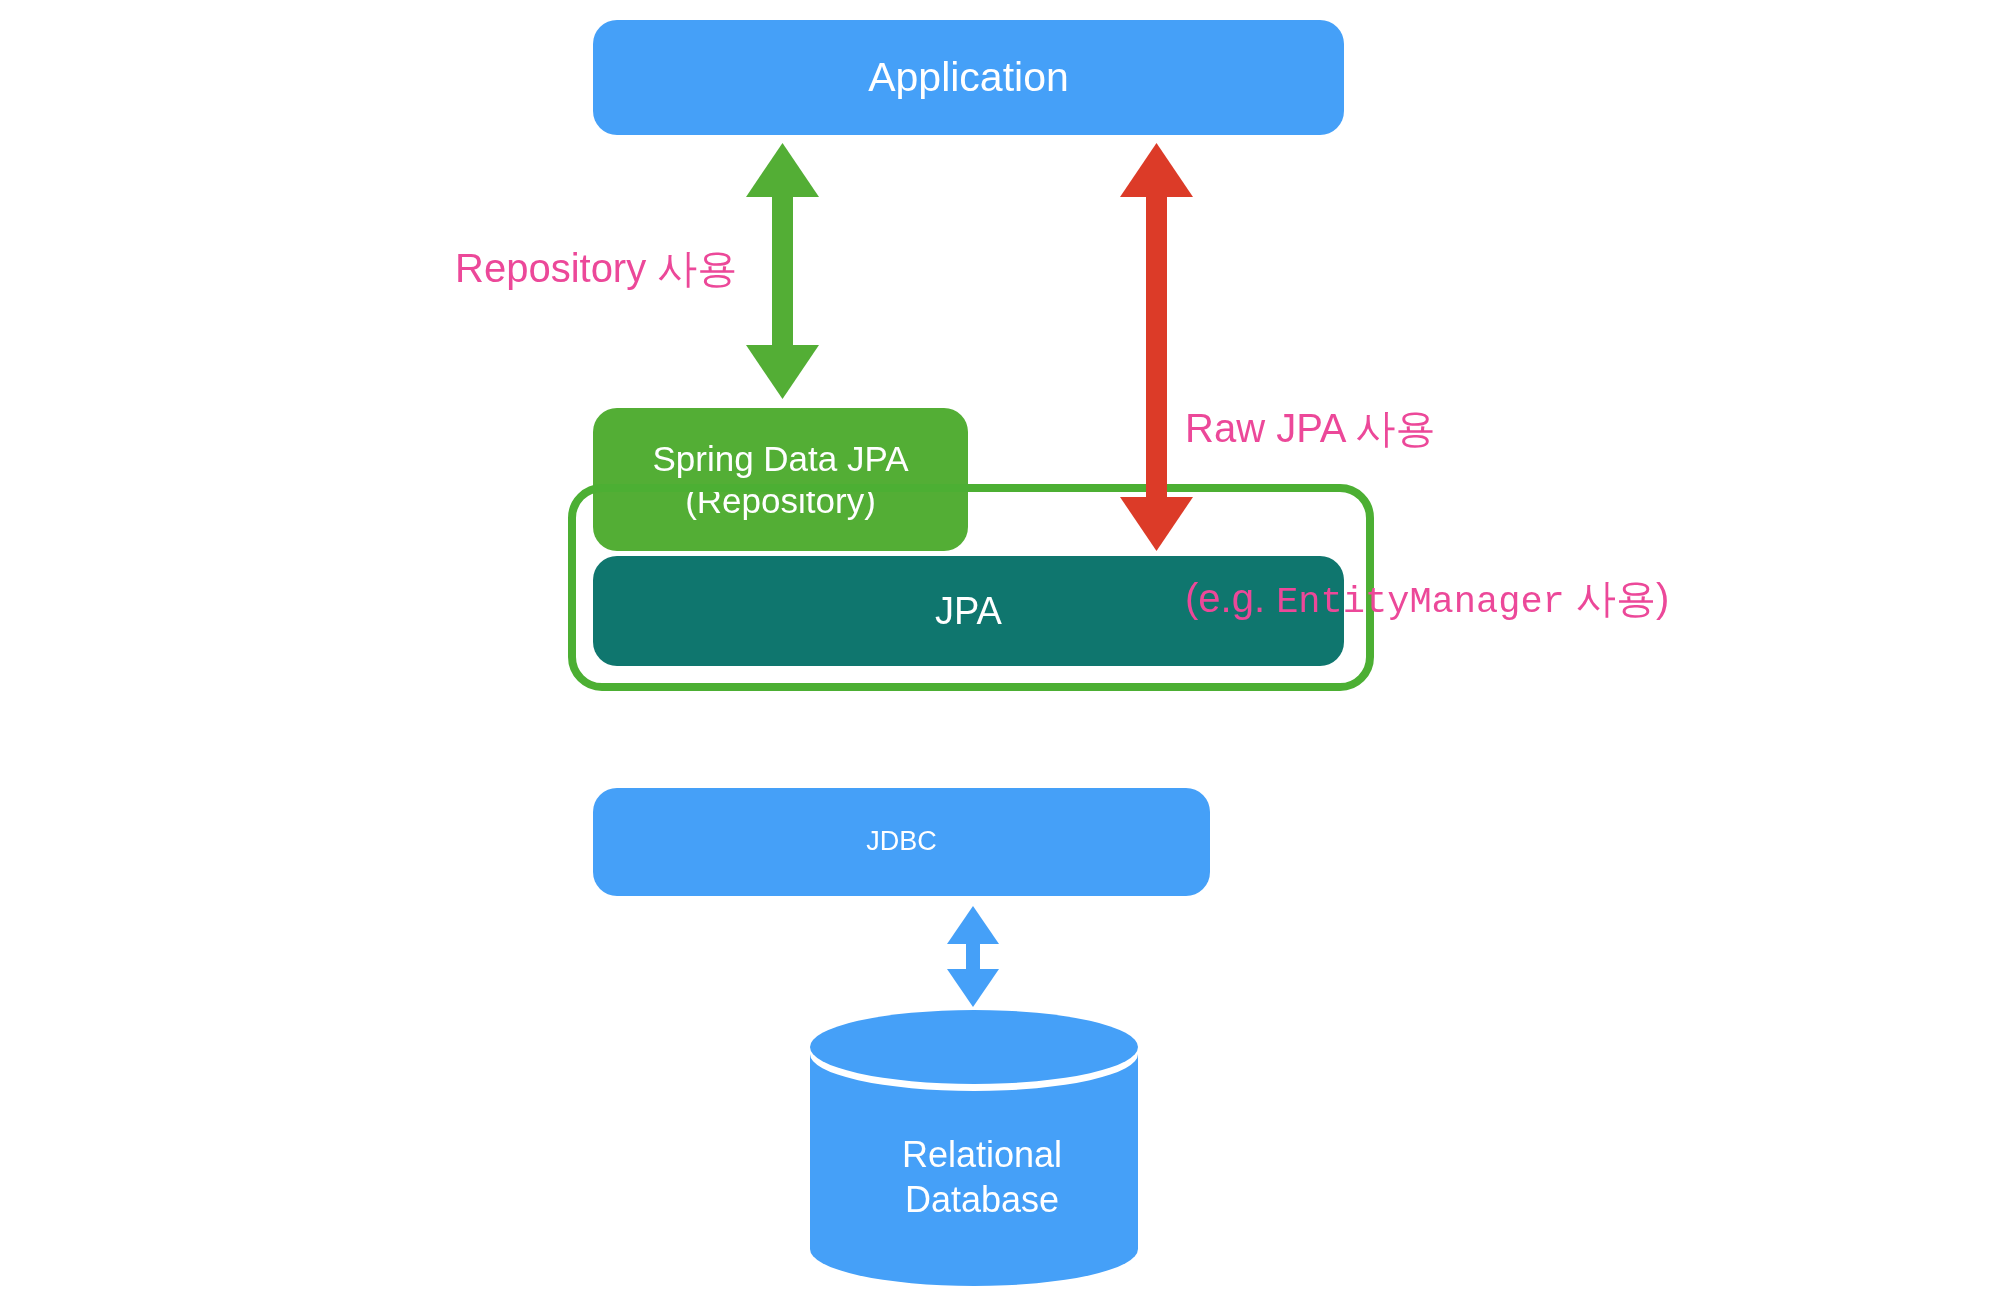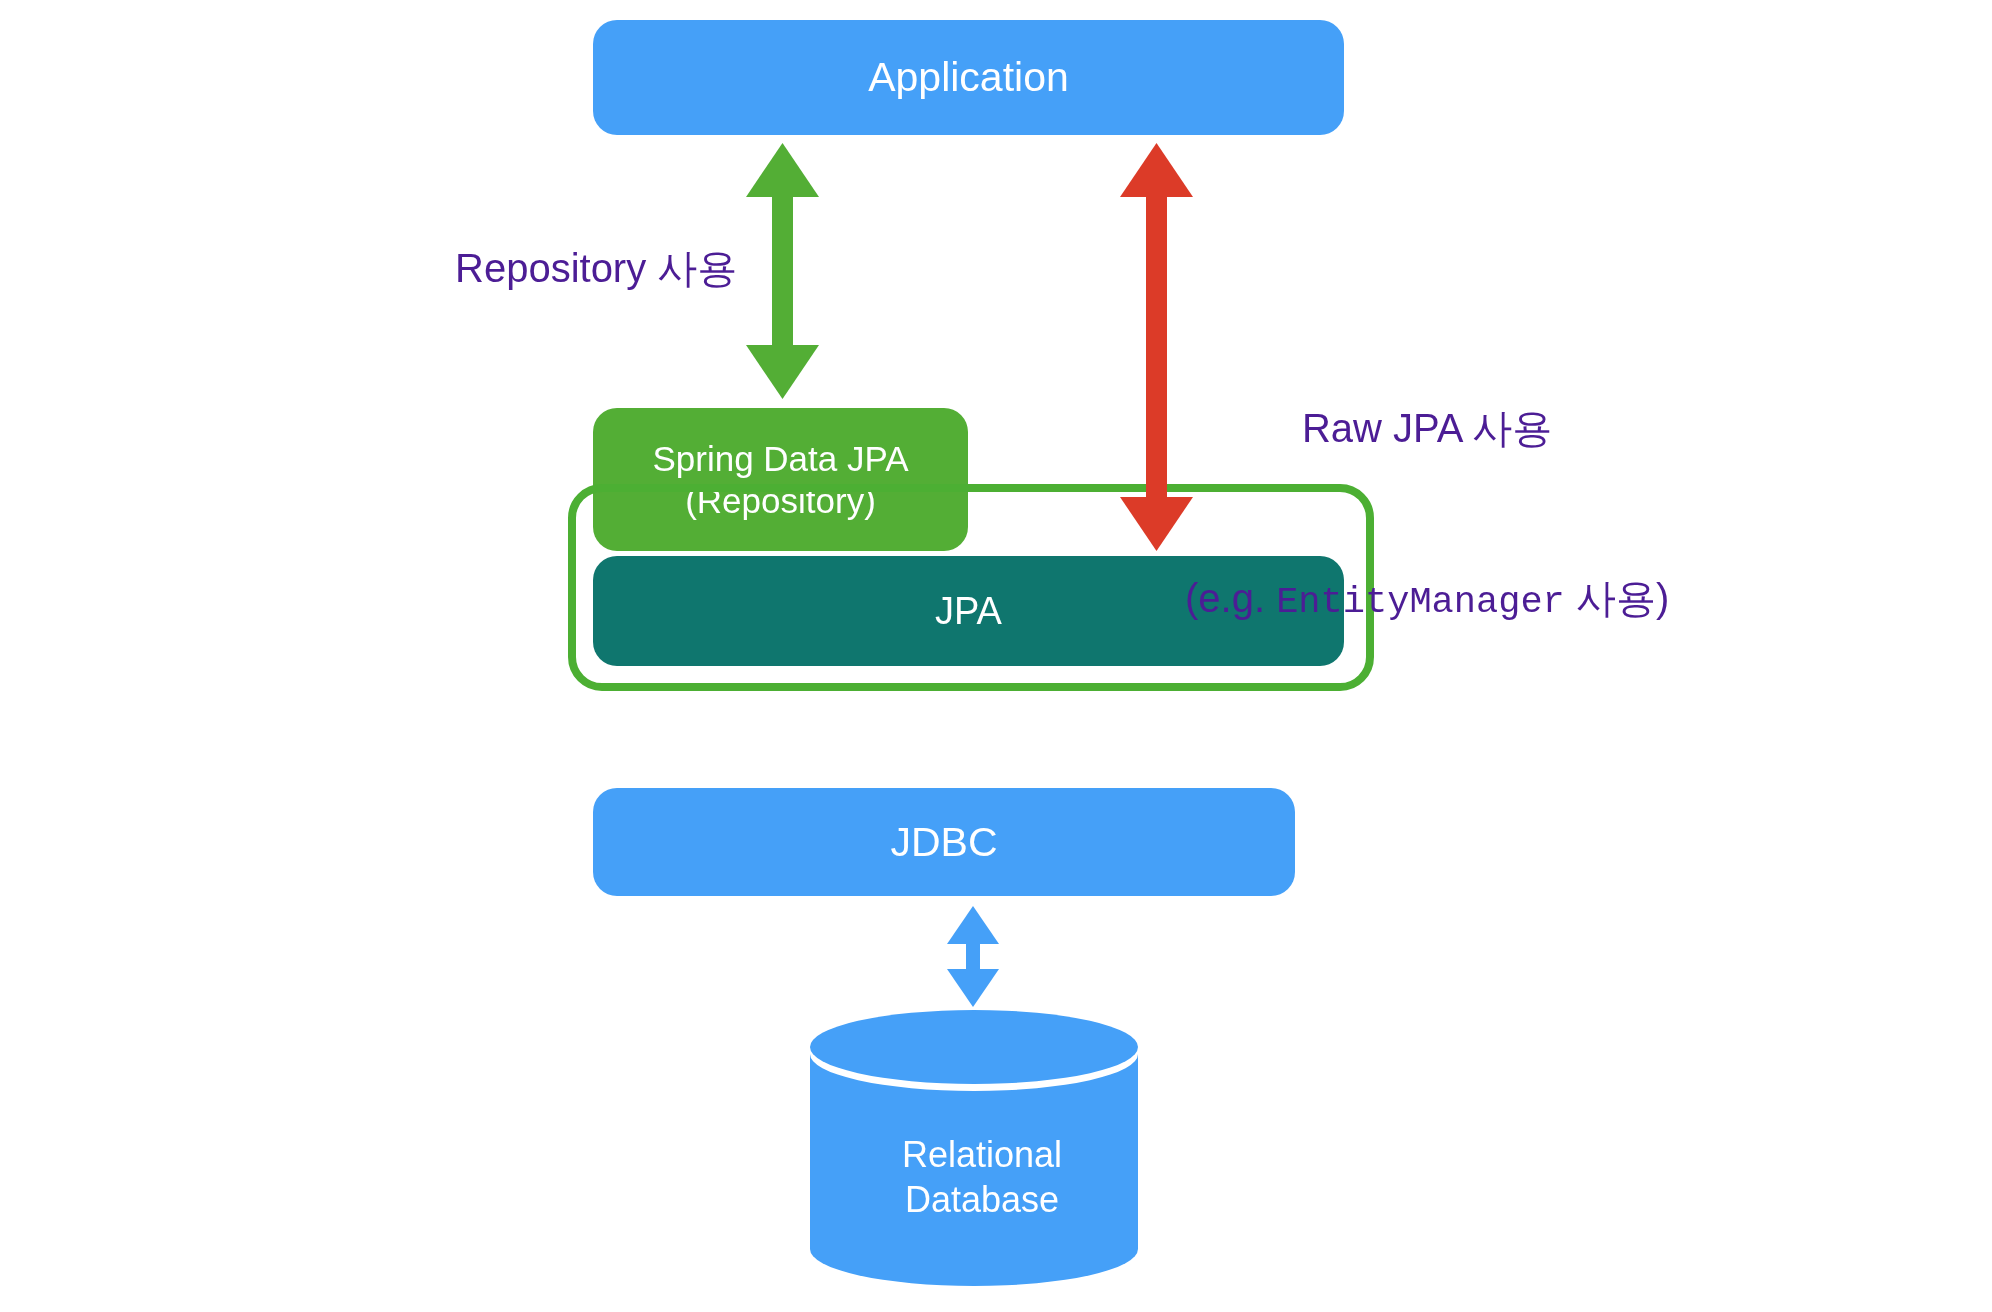--- a/index.html
+++ b/index.html
@@ -50,22 +50,22 @@
     width: 751px; height: 110px;
     font-size: 38px;
   }
   #box-hibernate {
     left: 593px;  top: 673px;
     width: 751px; height: 108px;
     font-size: 38px;
   }
   #box-jdbc {
     left: 593px;  top: 788px;
-    width: 702px; height: 108px;
-    font-size: 41px;
+    width: 617px; height: 108px;
+    font-size: 27px;
   }
 
   
   #group-outline {
     position: absolute;
     left: 568px;  top: 484px;
     width: 806px; height: 207px;
     border: 8px solid #4CAF33;
     border-radius: 34px;
     box-sizing: border-box;
@@ -77,25 +77,24 @@
   #arrows {
     position: absolute;
     left: 0; top: 0;
     width: 1992px; height: 1312px;
     pointer-events: none;
   }
 
   
   .annot {
     position: absolute;
-    color: #4c1d95;
+    color: #ec4899;
     font-size: 40px;
     line-height: 1.42;
     white-space: pre;
-    text-align: center;
   }
   #label-repository {
     left: 455px; top: 240px;
   }
   #label-rawjpa {
     left: 1185px; top: 286px;
   }
   .mono {
     font-family: Liberation Mono, monospace;
     font-size: 37px;

